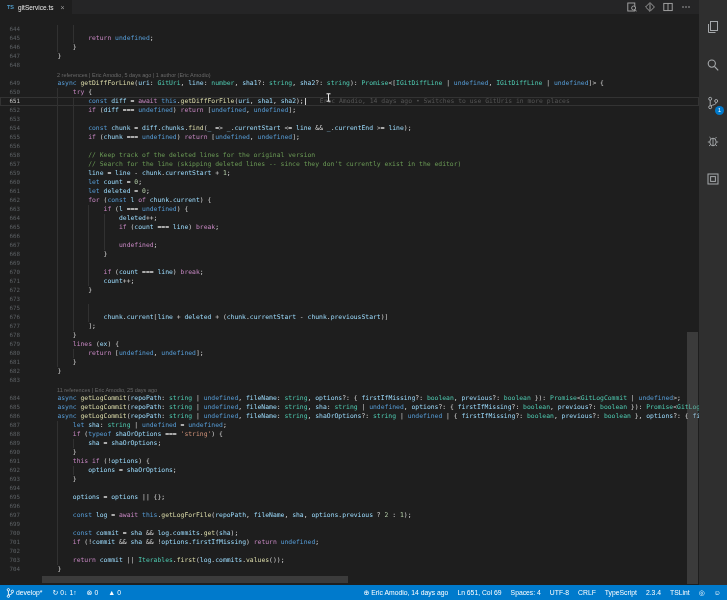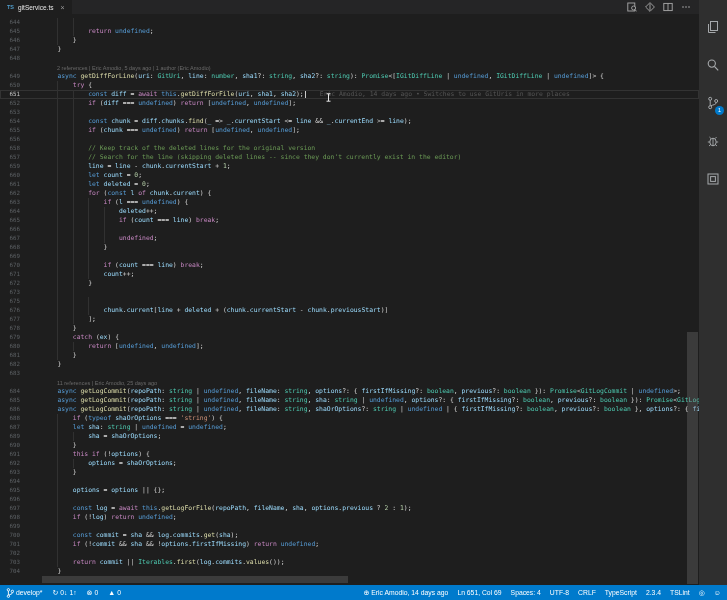--- a/index.html
+++ b/index.html
@@ -8,21 +8,21 @@
   
   .tabbar{position:absolute;left:0;top:0;width:699px;height:14px;background:#252526;display:flex;align-items:stretch;}
   .tab{display:flex;align-items:center;background:#1e1e1e;padding:0 7px;gap:4px;}
   .tab-ficon{font-size:5.5px;font-weight:bold;color:#4f9bc8;letter-spacing:0;}
   .tab-label{font-size:6.5px;color:#e6e6e6;}
   .tab-close{font-size:7px;color:#9a9a9a;margin-left:3px;}
   .tab-actions{margin-left:auto;display:flex;align-items:center;gap:8px;padding-right:8px;}
   .tab-actions svg{display:block;opacity:.85;}
   
   .editor{position:absolute;left:0;top:14px;width:699px;height:571px;overflow:hidden;}
-  .rows{position:absolute;left:0;top:4px;width:100%;text-decoration:underline;}
+  .rows{position:absolute;left:0;top:11px;width:100%;text-decoration:underline;}
   .row{position:relative;height:9px;width:699px;}
   .row.current{box-shadow:inset 0 0 0 1px #333333;}
   .ln{position:absolute;left:0;top:0;width:20px;text-align:right;color:#5c6064;
       font:5.8px/9px "DejaVu Sans Mono",monospace;}
   .ln.curln{color:#c6c6c6;}
   .code{position:absolute;left:42px;top:0;white-space:pre;
         font:6.4px/9px "DejaVu Sans Mono",monospace;color:#d4d4d4;}
   .lens{position:absolute;left:57px;top:1px;color:#6a6a6a;font:5.5px/9px "Liberation Sans",sans-serif;}
   .guide{position:absolute;top:0;bottom:0;width:1px;background:#313131;}
   .cursor{display:inline-block;width:1px;height:7px;background:#cccccc;vertical-align:middle;margin-left:1px;}
@@ -297,21 +297,21 @@
         <span class="code"><span class="ws">            </span><span class="op">];</span></span>
       </div>
       <div class="row">
         <span class="ln">678</span>
         <i class="guide" style="left: 57.4px;"></i>
         <span class="code"><span class="ws">        </span><span class="op">}</span></span>
       </div>
       <div class="row">
         <span class="ln">679</span>
         <i class="guide" style="left: 57.4px;"></i>
-        <span class="code"><span class="ws">        </span><span class="ctl">catch </span><span class="op">(</span><span class="vr">ex</span><span class="op">) {</span></span>
+        <span class="code"><span class="ws">        </span><span class="ctl">lines </span><span class="op">(</span><span class="vr">ex</span><span class="op">) {</span></span>
       </div>
       <div class="row">
         <span class="ln">680</span>
         <i class="guide" style="left: 57.4px;"></i>
         <i class="guide" style="left: 72.8px;"></i>
         <span class="code"><span class="ws">            </span><span class="ctl">return </span><span class="op">[</span><span class="kw">undefined</span><span class="op">, </span><span class="kw">undefined</span><span class="op">];</span></span>
       </div>
       <div class="row">
         <span class="ln">681</span>
         <i class="guide" style="left: 57.4px;"></i>
@@ -334,30 +334,30 @@
       </div>
       <div class="row">
         <span class="ln">685</span>
         <span class="code"><span class="ws">    </span><span class="kw">async </span><span class="fn">getLogCommit</span><span class="op">(</span><span class="vr">repoPath</span><span class="op">: </span><span class="ty">string</span><span class="op"> | </span><span class="kw">undefined</span><span class="op">, </span><span class="vr">fileName</span><span class="op">: </span><span class="ty">string</span><span class="op">, </span><span class="vr">sha</span><span class="op">: </span><span class="ty">string</span><span class="op"> | </span><span class="kw">undefined</span><span class="op">, </span><span class="vr">options</span><span class="op">?: { </span><span class="vr">firstIfMissing</span><span class="op">?: </span><span class="ty">boolean</span><span class="op">, </span><span class="vr">previous</span><span class="op">?: </span><span class="ty">boolean</span><span class="op"> }): </span><span class="ty">Promise</span><span class="op">&lt;</span><span class="ty">GitLogCommit</span></span>
       </div>
       <div class="row">
         <span class="ln">686</span>
         <span class="code"><span class="ws">    </span><span class="kw">async </span><span class="fn">getLogCommit</span><span class="op">(</span><span class="vr">repoPath</span><span class="op">: </span><span class="ty">string</span><span class="op"> | </span><span class="kw">undefined</span><span class="op">, </span><span class="vr">fileName</span><span class="op">: </span><span class="ty">string</span><span class="op">, </span><span class="vr">shaOrOptions</span><span class="op">?: </span><span class="ty">string</span><span class="op"> | </span><span class="kw">undefined</span><span class="op"> | { </span><span class="vr">firstIfMissing</span><span class="op">?: </span><span class="ty">boolean</span><span class="op">, </span><span class="vr">previous</span><span class="op">?: </span><span class="ty">boolean</span><span class="op"> }, </span><span class="vr">options</span><span class="op">?: { </span><span class="vr">firstIfMissing</span></span>
       </div>
       <div class="row">
+        <span class="ln">687</span>
+        <i class="guide" style="left: 57.4px;"></i>
+        <span class="code"><span class="ws">        </span><span class="kw">let </span><span class="vr">sha</span><span class="op">: </span><span class="ty">string</span><span class="op"> | </span><span class="kw">undefined</span><span class="op"> = </span><span class="kw">undefined</span><span class="op">;</span></span>
+      </div>
+      <div class="row">
         <span class="ln">688</span>
         <i class="guide" style="left: 57.4px;"></i>
         <span class="code"><span class="ws">        </span><span class="ctl">if </span><span class="op">(</span><span class="kw">typeof </span><span class="vr">shaOrOptions</span><span class="op"> === </span><span class="str">'string'</span><span class="op">) {</span></span>
       </div>
       <div class="row">
-        <span class="ln">687</span>
-        <i class="guide" style="left: 57.4px;"></i>
-        <span class="code"><span class="ws">        </span><span class="kw">let </span><span class="vr">sha</span><span class="op">: </span><span class="ty">string</span><span class="op"> | </span><span class="kw">undefined</span><span class="op"> = </span><span class="kw">undefined</span><span class="op">;</span></span>
-      </div>
-      <div class="row">
         <span class="ln">689</span>
         <i class="guide" style="left: 57.4px;"></i>
         <i class="guide" style="left: 72.8px;"></i>
         <span class="code"><span class="ws">            </span><span class="vr">sha</span><span class="op"> = </span><span class="vr">shaOrOptions</span><span class="op">;</span></span>
       </div>
       <div class="row">
         <span class="ln">690</span>
         <i class="guide" style="left: 57.4px;"></i>
         <span class="code"><span class="ws">        </span><span class="op">}</span></span>
       </div>
@@ -389,25 +389,20 @@
       </div>
       <div class="row">
         <span class="ln">696</span>
         <i class="guide" style="left: 57.4px;"></i>
         <span class="code"></span>
       </div>
       <div class="row">
         <span class="ln">697</span>
         <i class="guide" style="left: 57.4px;"></i>
         <span class="code"><span class="ws">        </span><span class="kw">const </span><span class="vr">log</span><span class="op"> = </span><span class="ctl">await </span><span class="kw">this</span><span class="op">.</span><span class="fn">getLogForFile</span><span class="op">(</span><span class="vr">repoPath</span><span class="op">, </span><span class="vr">fileName</span><span class="op">, </span><span class="vr">sha</span><span class="op">, </span><span class="vr">options</span><span class="op">.</span><span class="vr">previous</span><span class="op"> ? </span><span class="num">2</span><span class="op"> : </span><span class="num">1</span><span class="op">);</span></span>
-      </div>
-      <div class="row">
-        <span class="ln">698</span>
-        <i class="guide" style="left: 57.4px;"></i>
-        <span class="code"><span class="ws">        </span><span class="ctl">if </span><span class="op">(!</span><span class="vr">log</span><span class="op">) </span><span class="ctl">return </span><span class="kw">undefined</span><span class="op">;</span></span>
       </div>
       <div class="row">
         <span class="ln">699</span>
         <i class="guide" style="left: 57.4px;"></i>
         <span class="code"></span>
       </div>
       <div class="row">
         <span class="ln">700</span>
         <i class="guide" style="left: 57.4px;"></i>
         <span class="code"><span class="ws">        </span><span class="kw">const </span><span class="vr">commit</span><span class="op"> = </span><span class="vr">sha</span><span class="op"> &amp;&amp; </span><span class="vr">log</span><span class="op">.</span><span class="vr">commits</span><span class="op">.</span><span class="fn">get</span><span class="op">(</span><span class="vr">sha</span><span class="op">);</span></span>

